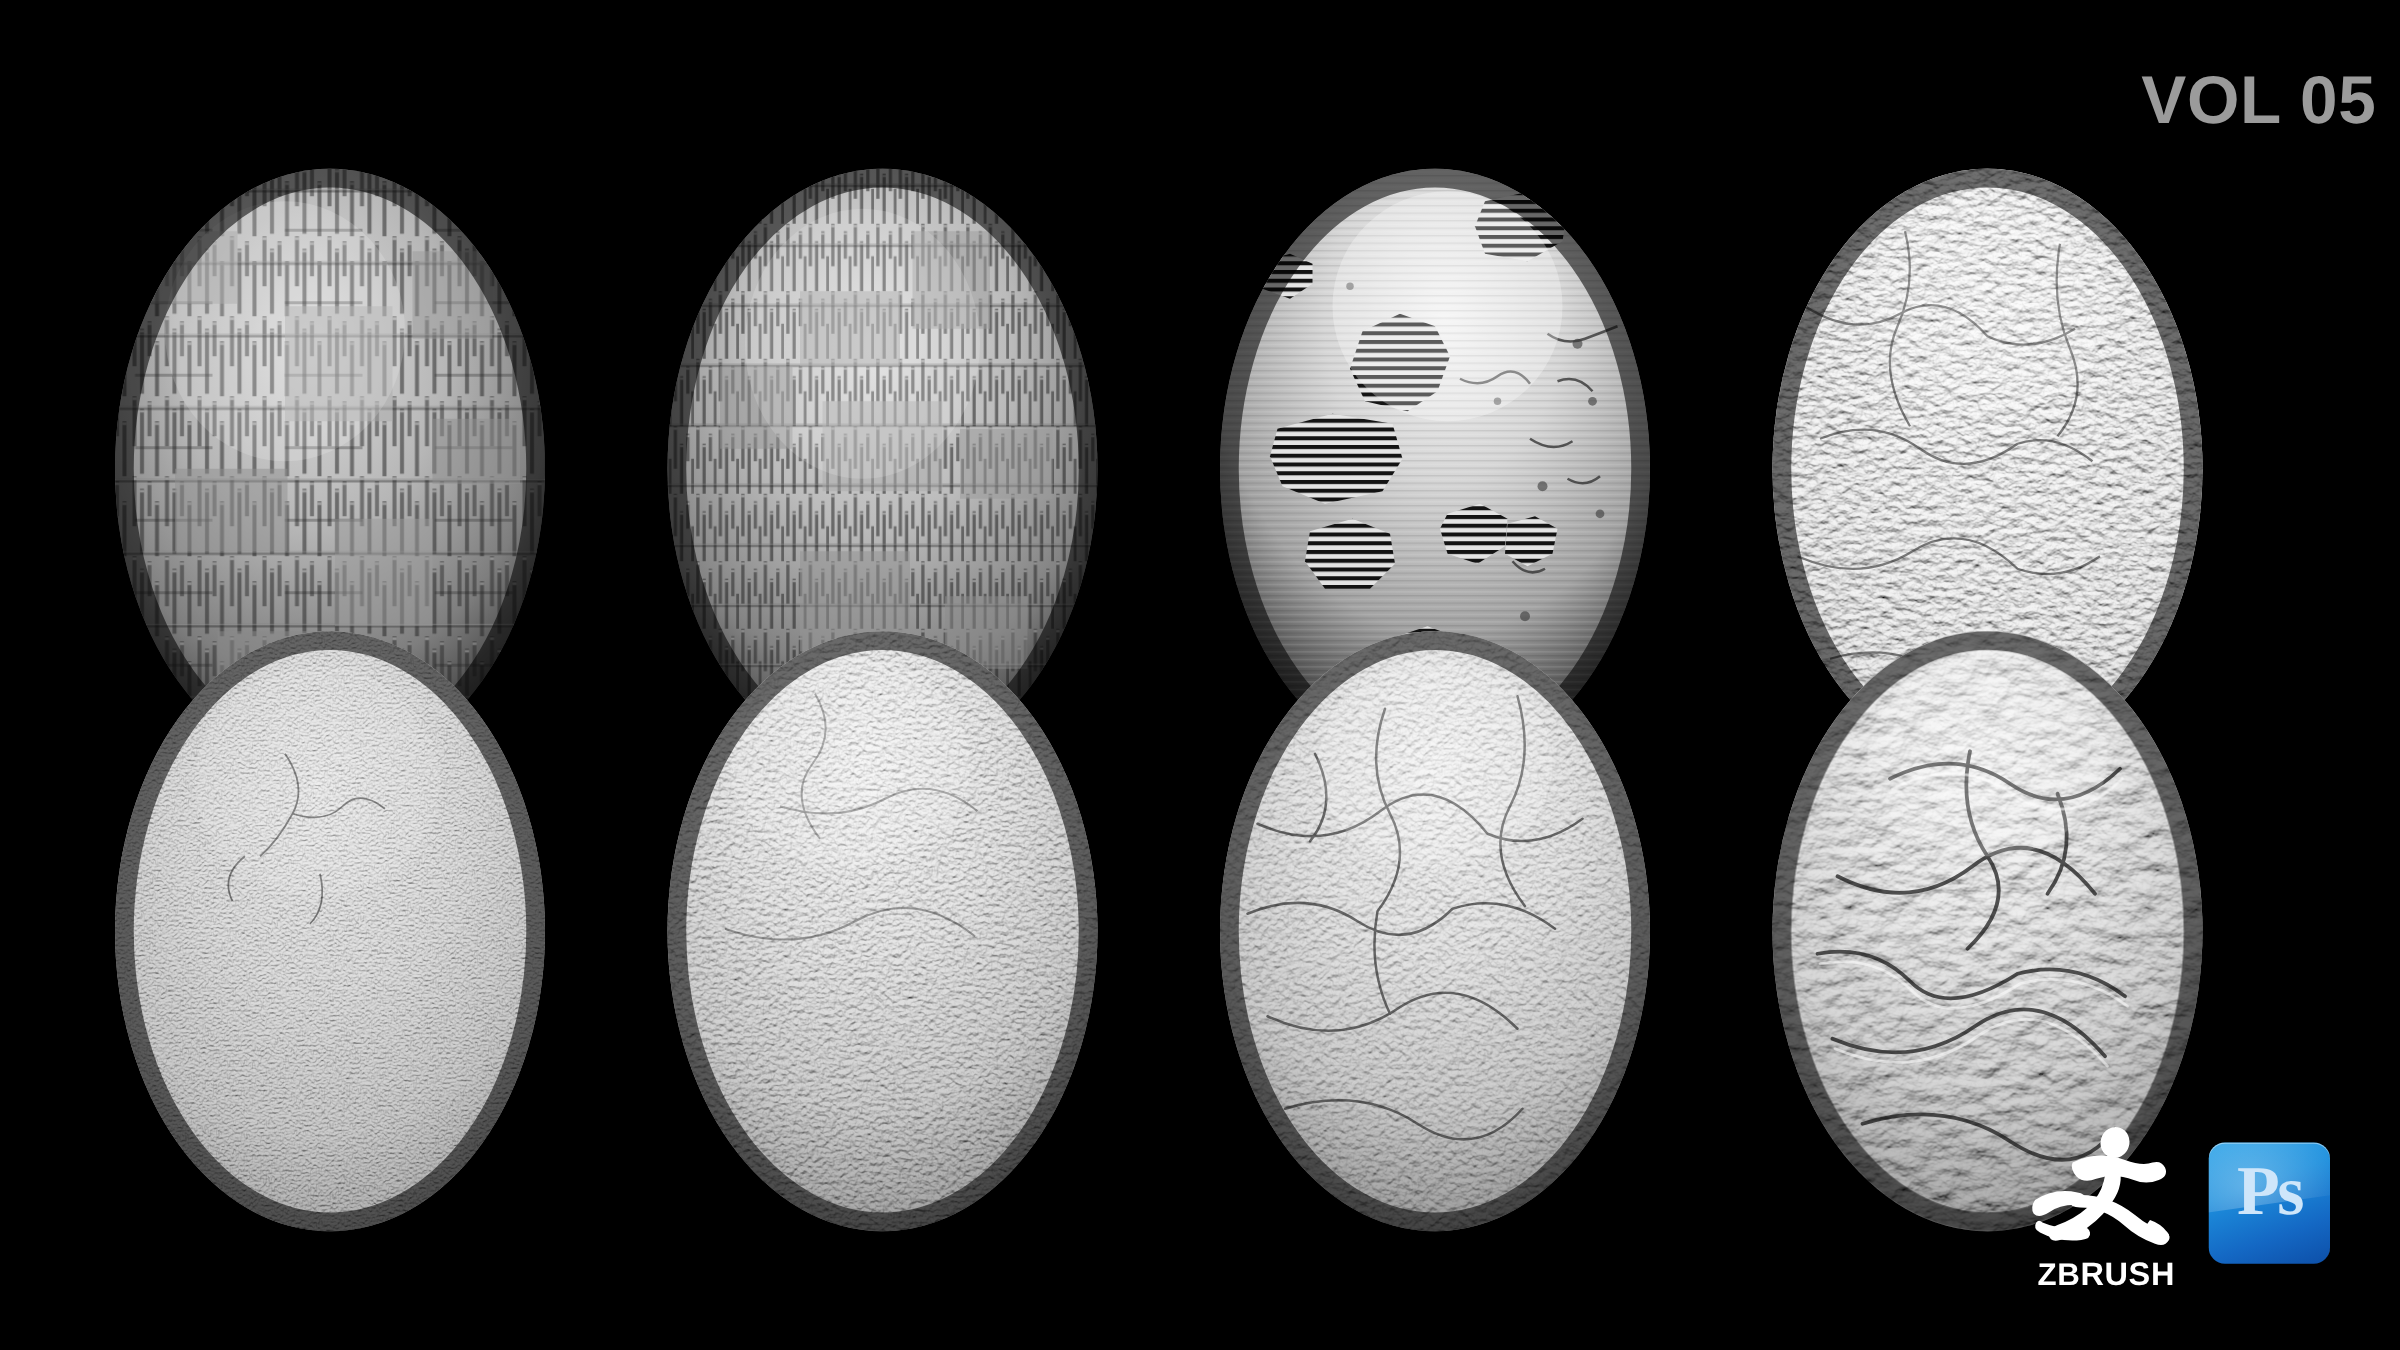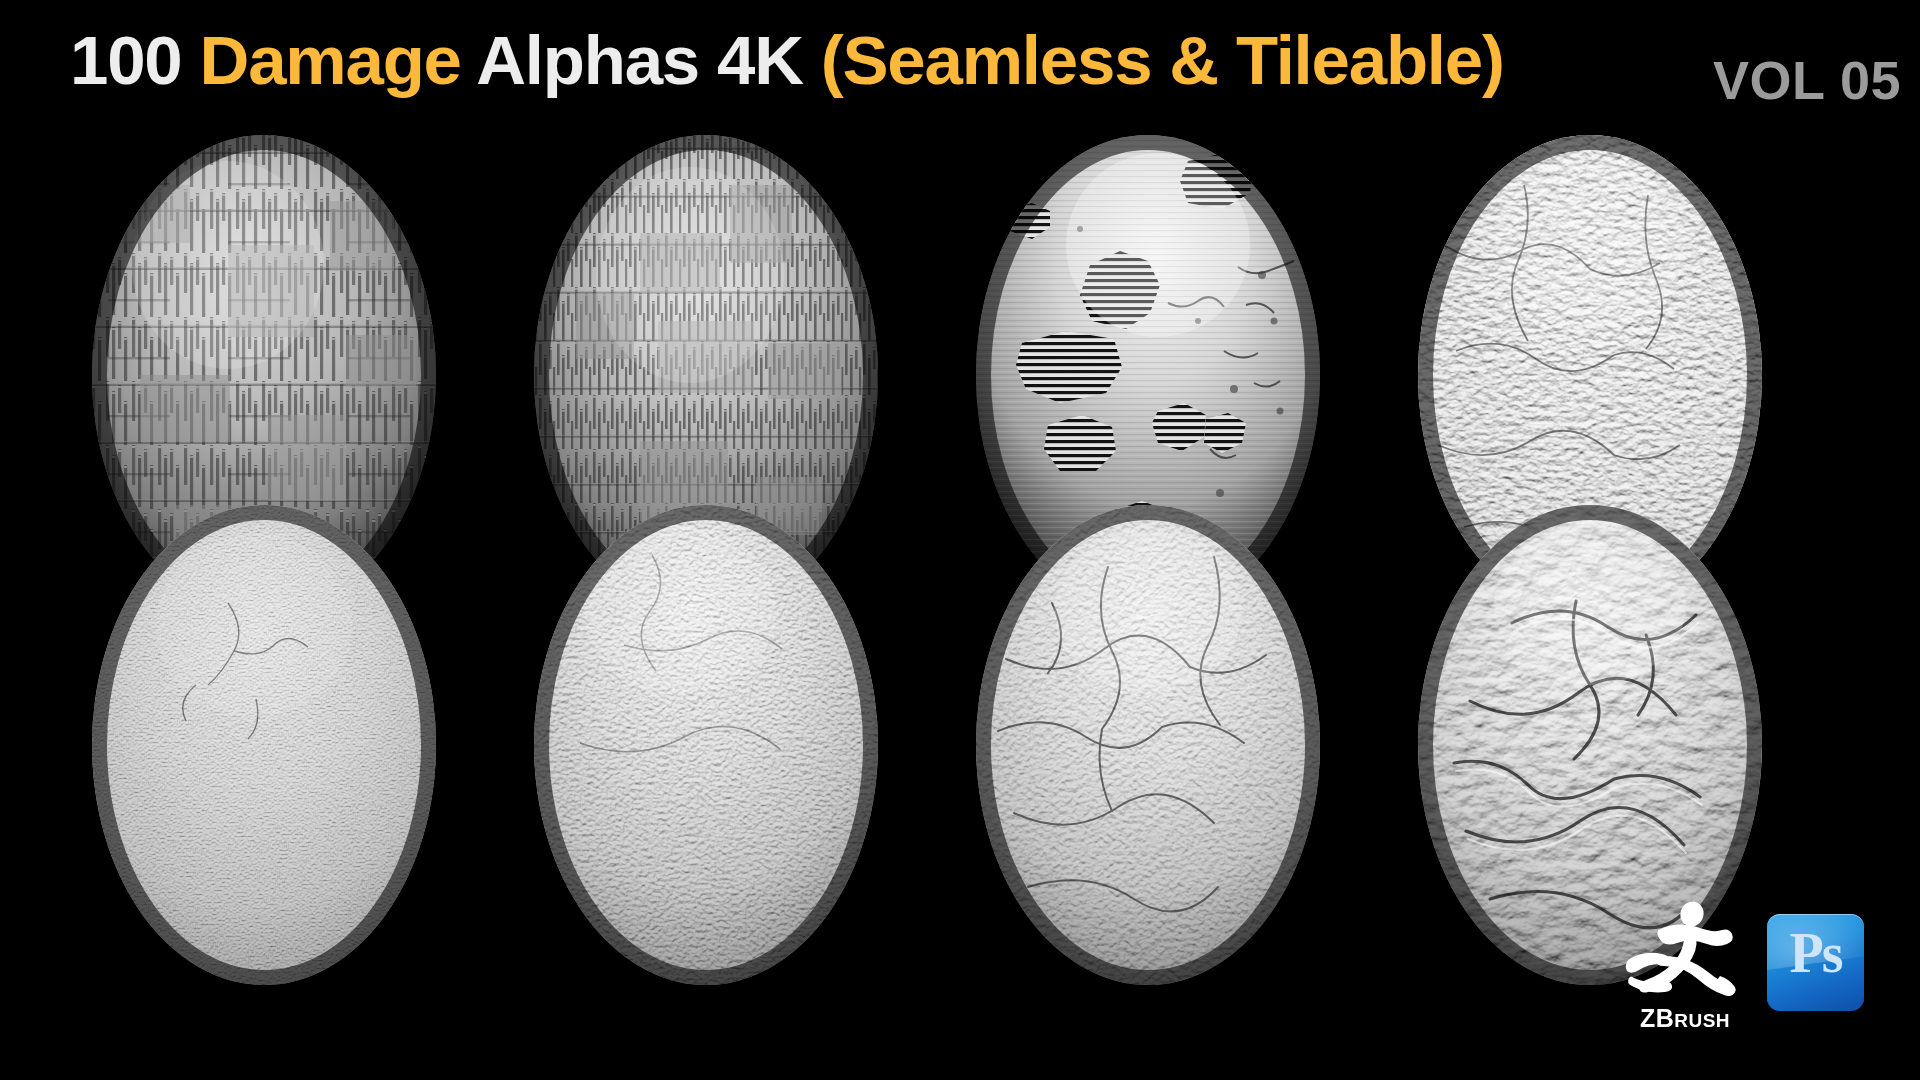--- a/index.html
+++ b/index.html
@@ -38,21 +38,21 @@
   
   #logos { position:absolute; left:1620px; top:900px; width:270px; height:160px; }
   #zbrush-logo {
     position:absolute; left:0; top:0; width:130px; height:150px;
   }
   #zbrush-wordmark {
     position:absolute; left:2px; top:106px; width:126px;
     color:#FFFFFF; font-size:25px; font-weight:bold;
     letter-spacing:0.5px; text-align:center; line-height:1;
   }
-  #zbrush-wordmark .sm { font-size:19px; }
+  #zbrush-wordmark .sm { font-size:26px; }
   #ps-logo {
     position:absolute; left:147px; top:14px; width:97px; height:97px;
     border-radius:13px;
     background:linear-gradient(160deg,#2EA4E8 0%,#1D8FDD 36%,#1468C4 72%,#0D4FA8 100%);
     box-shadow:inset 0 1px 0 rgba(255,255,255,.45);
     overflow:hidden;
   }
   #ps-logo::after{
     content:""; position:absolute; left:-10%; top:-40%;
     width:130%; height:90%;
@@ -64,23 +64,20 @@
     align-items:center; justify-content:center;
     color:#CFE6FA; font-family:"Liberation Serif", serif;
     font-size:56px; font-weight:bold; letter-spacing:-2px;
     z-index:2; padding-bottom:20px;
   }
 </style>
 </head>
 <body>
 
 <div id="header">
-  <div id="title">
-    <span class="w">100 </span><span class="o">Damage </span><span class="w">Alphas 4K </span><span class="o">(Seamless &amp; Tileable)</span>
-  </div>
   <div id="vol">VOL 05</div>
 </div>
 
 <div id="grid">
 
   <div class="sphere-cell" style="left:78px;  top:125px;">
     <svg width="372" height="500" viewBox="0 0 372 500" aria-hidden="true">
       <defs>
         <radialGradient id="g1" cx="46%" cy="30%" r="78%">
           <stop offset="0%" stop-color="#DCDCDC"></stop>

